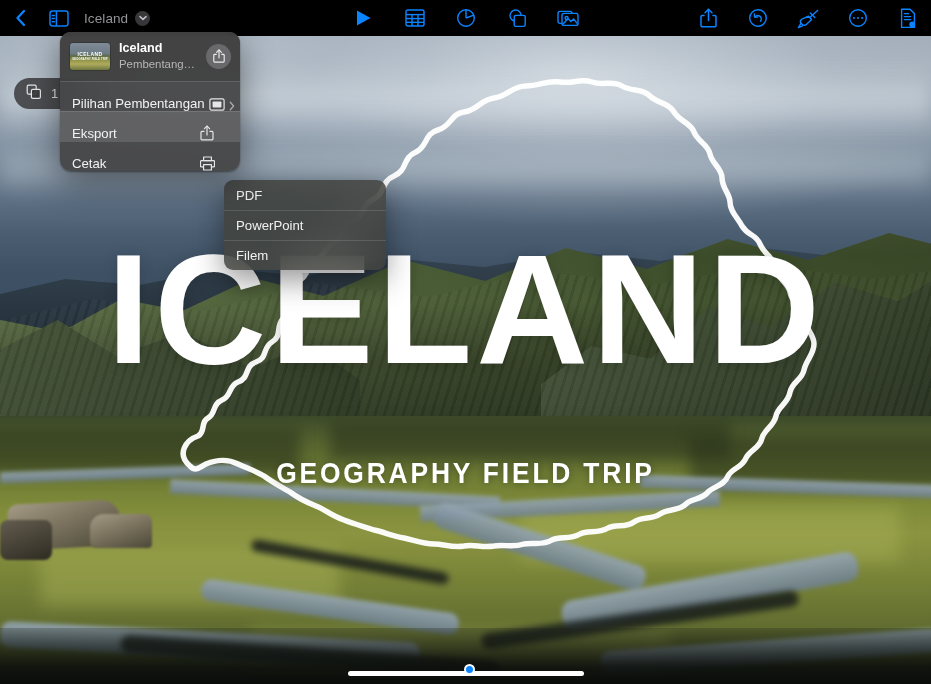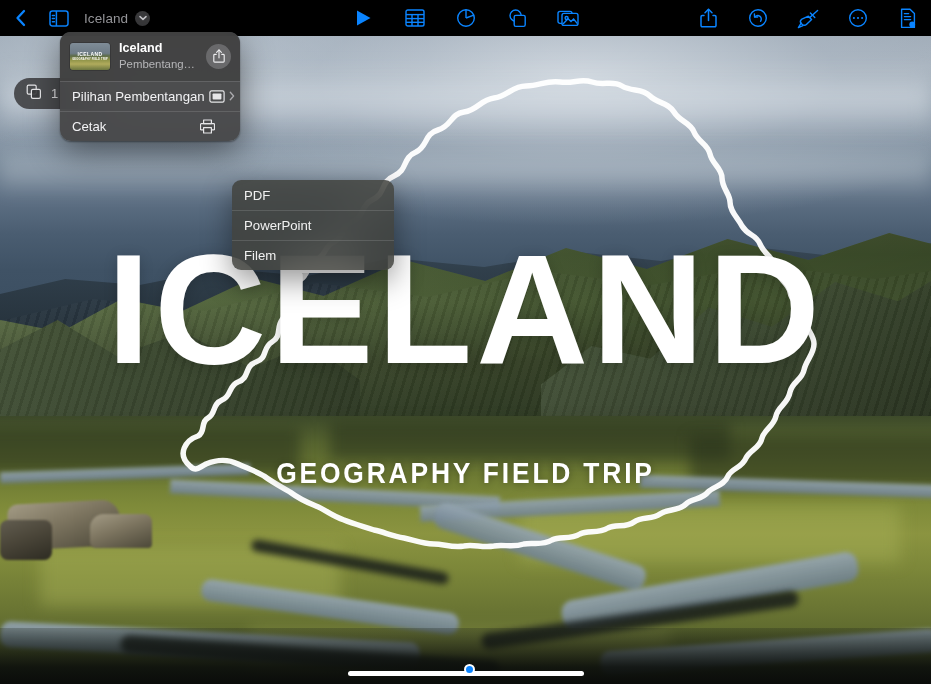--- a/index.html
+++ b/index.html
@@ -240,34 +240,34 @@
     white-space: nowrap; overflow: hidden; text-overflow: ellipsis;
   }
   .ctx-share-btn {
     width: 25px; height: 25px; border-radius: 50%;
     background: rgba(112,112,114,.85);
     display: flex; align-items: center; justify-content: center;
     flex: 0 0 auto;
   }
   .ctx-row {
     height: 30px;
-    display: flex; align-items: center;
+    display: flex; align-items: flex-end;
     padding: 0 10px 0 12px;
     gap: 4px;
     border-top: .5px solid rgba(255,255,255,.12);
     position: relative;
   }
   .ctx-row .r-label { flex: 1 1 auto; white-space: nowrap; }
   .ctx-row .r-icon { width: 18px; display:flex; align-items:center; justify-content:center; color:#e6e6e8; }
   .ctx-row .r-chev { width: 10px; display:flex; align-items:center; justify-content:center; color:#a9a9ac; }
   .ctx-row.sel { background: rgba(130,130,132,.40); }
 
   
   .submenu {
-    position: absolute; left: 232px; top: 180px;
+    position: absolute; left: 224px; top: 180px;
     width: 162px;
     background: rgba(62,62,56,.80);
     border-radius: 9px;
     overflow: hidden;
     z-index: 58;
     box-shadow: 0 10px 30px rgba(0,0,0,.42);
     backdrop-filter: blur(18px);
     color: #f0f0f0;
     font-size: 13.2px;
   }
@@ -536,20 +536,31 @@
       </span>
       <span class="r-chev">
         <svg width="6" height="10" viewBox="0 0 6 10" fill="none" stroke="#aaaaad" stroke-width="1.3" stroke-linecap="round" stroke-linejoin="round">
           <polyline points="1.3,1.2 4.6,5 1.3,8.8"></polyline>
         </svg>
       </span>
     </div>
 
 
 
+    <div class="ctx-row sel">
+      <span class="r-label">Eksport</span>
+      <span class="r-icon">
+        <svg width="14" height="16" viewBox="0 0 14 16" fill="none" stroke="#e6e6e8" stroke-width="1.2" stroke-linecap="round" stroke-linejoin="round">
+          <path d="M4,6.4 H2 a1,1 0 0 0 -1,1 V13.8 a1,1 0 0 0 1,1 H12 a1,1 0 0 0 1,-1 V7.4 a1,1 0 0 0 -1,-1 H10"></path>
+          <line x1="7" y1="1.2" x2="7" y2="10"></line>
+          <polyline points="4.4,3.7 7,1.1 9.6,3.7"></polyline>
+        </svg>
+      </span>
+      <span class="r-chev"></span>
+    </div>
 
     <div class="ctx-row">
       <span class="r-label">Cetak</span>
       <span class="r-icon">
         <svg width="15" height="15" viewBox="0 0 15 15" fill="none" stroke="#e6e6e8" stroke-width="1.2" stroke-linejoin="round">
           <rect x="3.6" y="1" width="7.8" height="3.6"></rect>
           <path d="M1.4,4.6 H13.6 a.9,.9 0 0 1 .9,.9 V10 a.9,.9 0 0 1 -.9,.9 H1.4 A.9,.9 0 0 1 .5,10 V5.5 A.9,.9 0 0 1 1.4,4.6 Z"></path>
           <rect x="3.6" y="8.6" width="7.8" height="5.4" fill="rgba(69,69,70,1)"></rect>
         </svg>
       </span>

